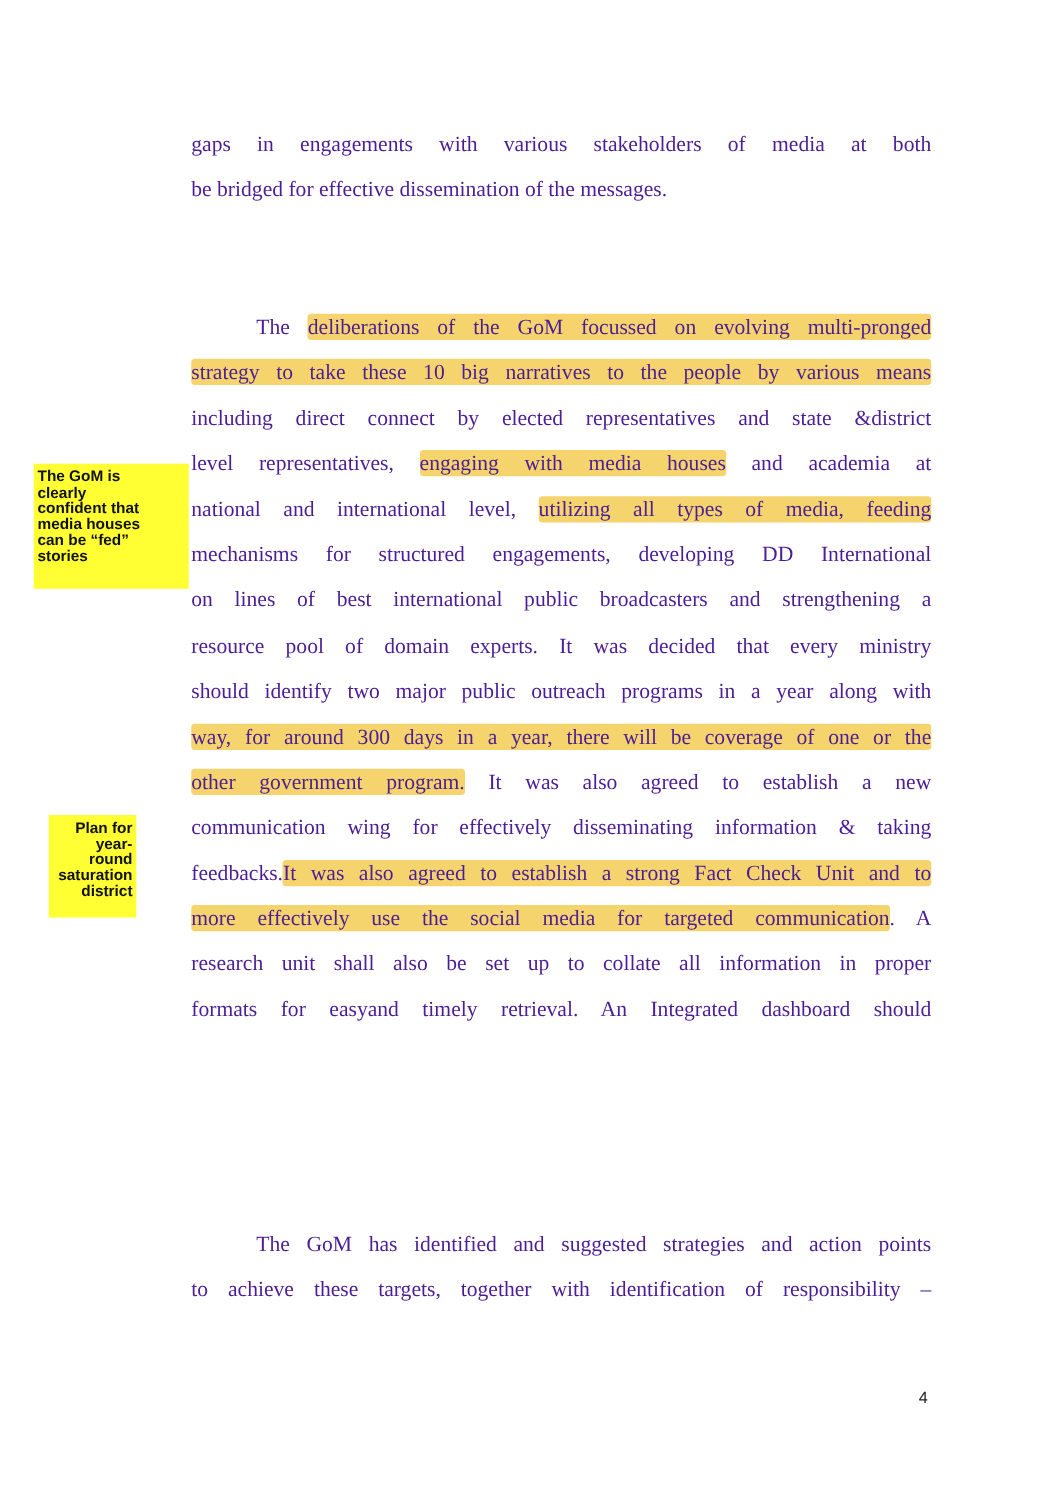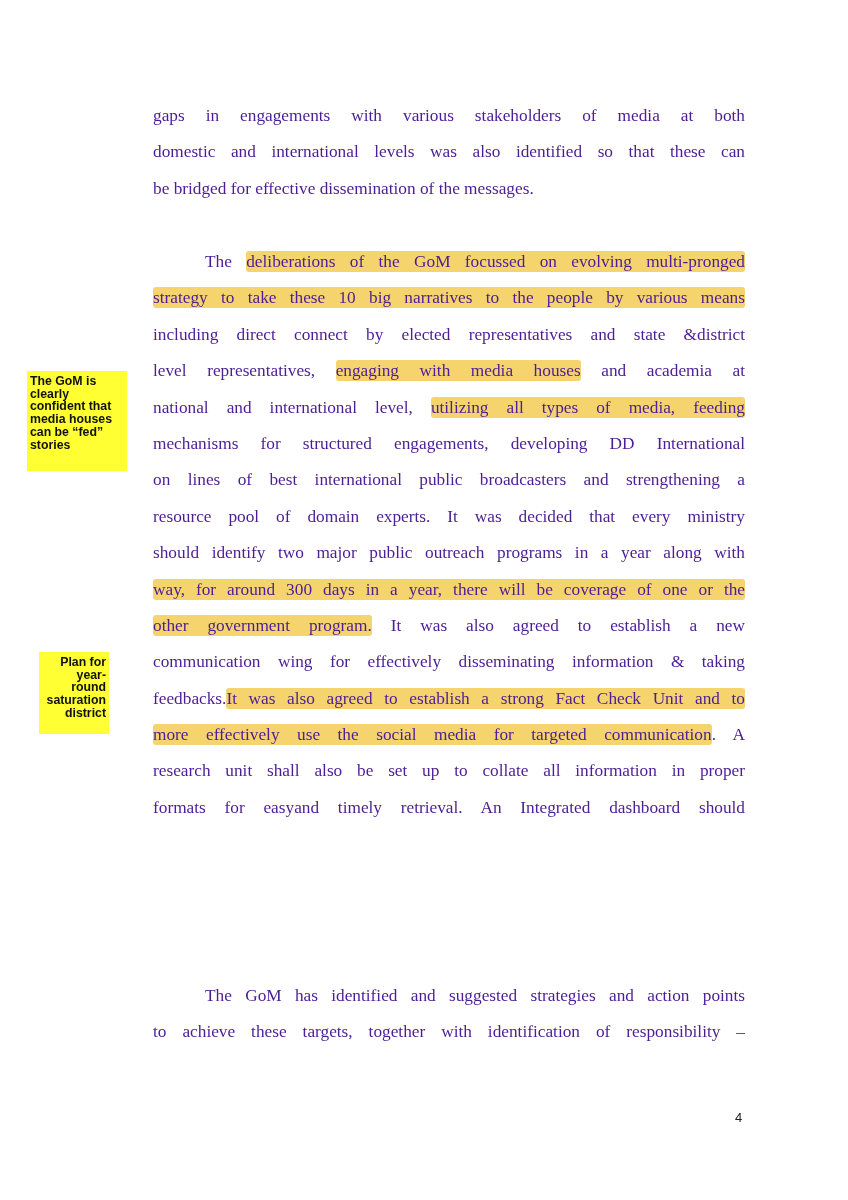--- a/index.html
+++ b/index.html
@@ -8,30 +8,29 @@
   .text-col { position:absolute; left:153px; width:592px;
               font-family:Liberation Serif, serif; font-size:17.3px;
               line-height:36.4px; color:#4c1d95; }
   .line { display:block; height:36.4px; white-space:nowrap; text-align:justify;
           text-align-last:justify; }
   .line.last { text-align:left; text-align-last:left; }
   .indent { padding-left:52px; }
   .hl { background:#f5d46e; border-radius:3px; padding:1px 0;margin-top:28px; }
   .note { position:absolute; background:#ffff33; font-family:"Liberation Sans", sans-serif;
           font-weight:bold; font-size:12.3px; line-height:12.7px; color:#111; padding:4px 3px; box-sizing:border-box; }
-  .note-left { left:27px; top:371px; width:100px; height:100px; text-align:left; }
+  .note-left { left:27px; top:371px; width:124px; height:100px; text-align:left; }
   .note-center { left:39px; top:652px; width:70px; height:82px; text-align:right; }
   .page-num { position:absolute; left:735px; top:1110px; font-size:13px; color:#222; }
 </style>
 </head>
 <body>
 
 <div class="text-col" style="top:98px;">
   <span class="line">gaps in engagements with various stakeholders of media at both</span>
-  <span class="line">domestic and international levels was also identified so that these can</span>
   <span class="line last">be bridged for effective dissemination of the messages.</span>
 </div>
 
 <div class="text-col" style="top:244px;">
   <span class="line indent"><span>The </span><span class="hl">deliberations of the GoM focussed on evolving multi-pronged</span></span>
   <span class="line"><span class="hl">strategy to take these 10 big narratives to the people by various means</span></span>
   <span class="line">including direct connect by elected representatives and state &amp;district</span>
   <span class="line"><span>level representatives, </span><span class="hl">engaging with media houses</span><span> and academia at</span></span>
   <span class="line"><span>national and international level, </span><span class="hl">utilizing all types of media, feeding</span></span>
   <span class="line">mechanisms for structured engagements, developing DD International</span>

